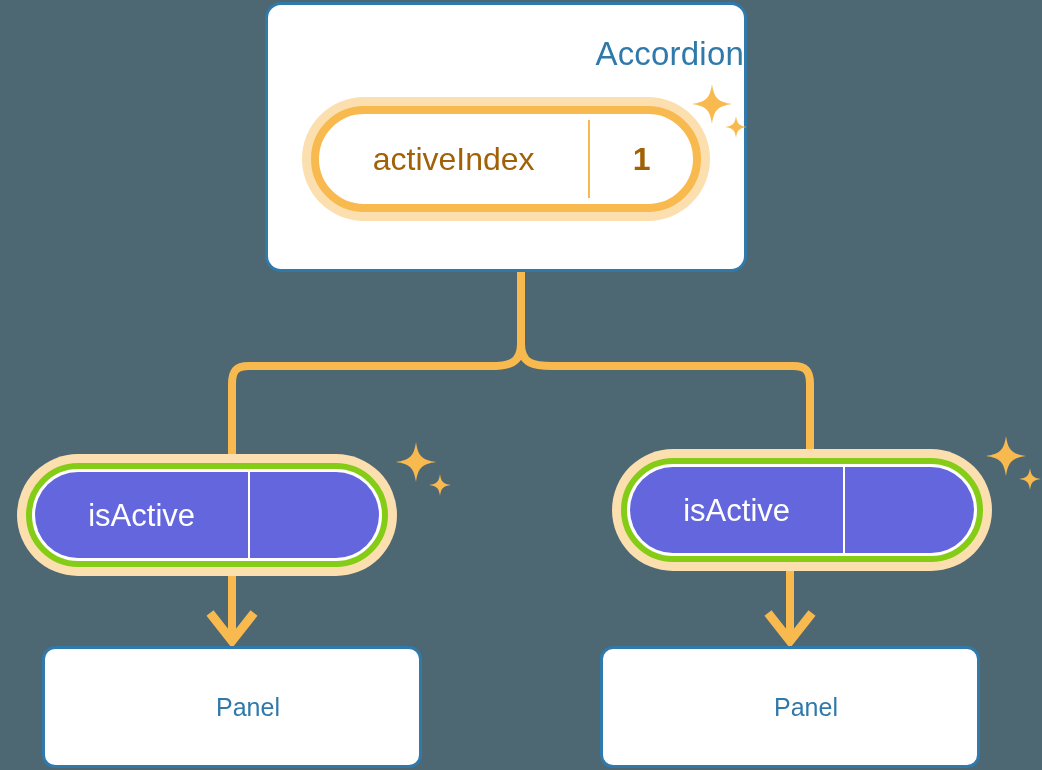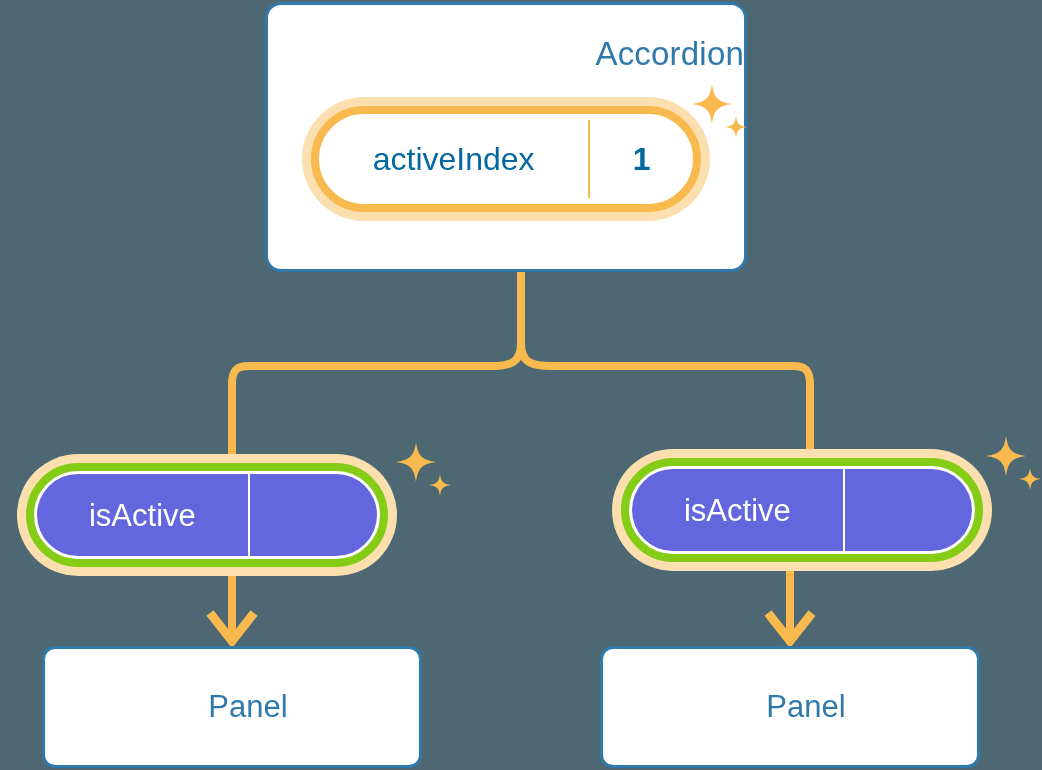--- a/index.html
+++ b/index.html
@@ -64,21 +64,21 @@
   .panel-label {
     position: absolute;
     left: 0;
     right: 0;
     top: 0;
     bottom: 0;
     display: flex;
     align-items: center;
     justify-content: center;
     color: #2f79ab;
-    font-size: 31px;
+    font-size: 25px;
     margin-left: 32px;
   }
 
   
   .pill {
     position: absolute;
     box-sizing: border-box;
     display: flex;
     align-items: stretch;
     border-radius: 999px;
@@ -109,30 +109,30 @@
     left: 311px;
     top: 106px;
     width: 390px;
     height: 106px;
   }
   #pill-top .pill-inner {
     border: 8px solid #f8b94e;
     background: #ffffff;
   }
   #pill-top .pill-key,
-  #pill-top .pill-val { color: #0369a1; }
+  #pill-top .pill-val { color: #a16207; }
   #pill-top .pill-divider { background: #f8b94e; }
 
   
   .pill-state {
     width: 362px;
     height: 104px;
   }
   .pill-state .pill-inner {
-    border: 8px solid #84cc16;
+    border: 6px solid #84cc16;
     background: #ffffff;
     padding: 3px;
   }
   .pill-body {
     display: flex;
     align-items: stretch;
     width: 100%;
     height: 100%;
     background: #6366dd;
     border-radius: 999px;

